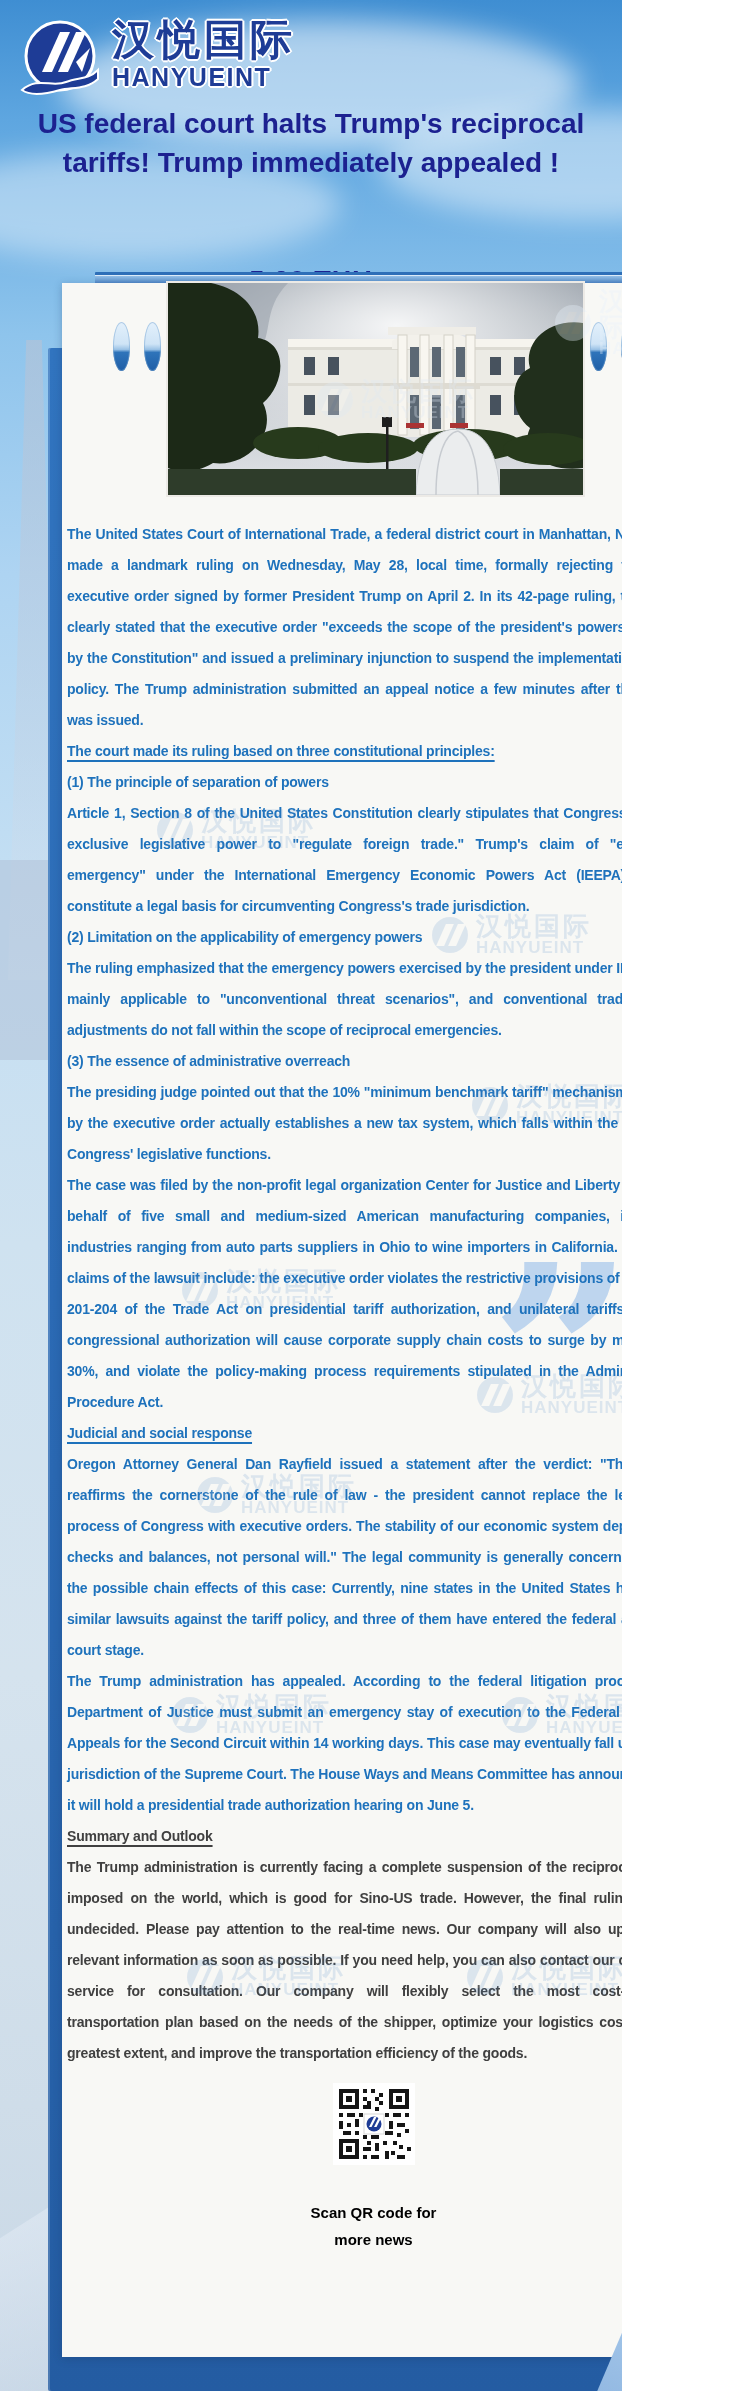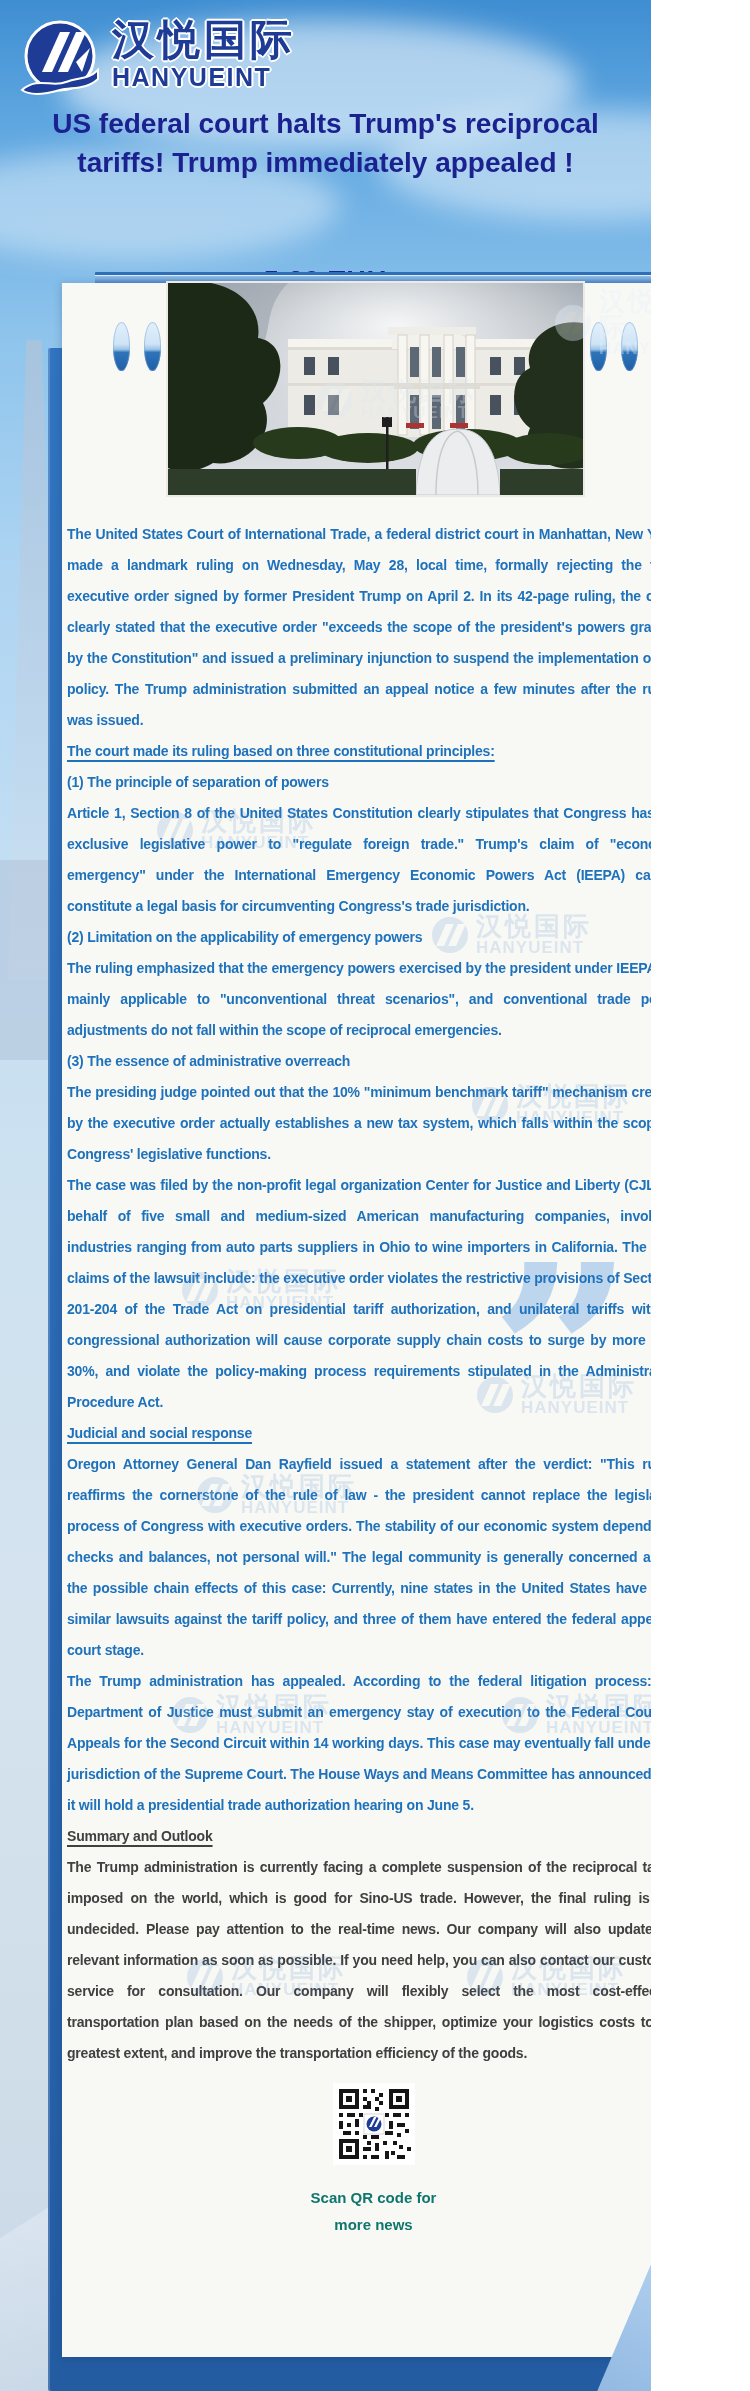--- a/index.html
+++ b/index.html
@@ -1,18 +1,18 @@
 <!DOCTYPE html>
 <html><head>
 <meta charset="utf-8">
 <style>
   html,body{margin:0;padding:0;}
   body{font-family:"Liberation Sans",sans-serif;}
   .poster{position:relative;width:622px;height:2391px;overflow:hidden;
-    background:linear-gradient(180deg,#3f8ed2 0%,#5ea6e0 5%,#8ec4ec 14%,#aed4f2 24%,#c2def3 36%,#cfe2f0 52%,#d5e3ee 70%,#cfdde9 88%,#c9d8e6 100%);padding-left:29px;}
+    background:linear-gradient(180deg,#3f8ed2 0%,#5ea6e0 5%,#8ec4ec 14%,#aed4f2 24%,#c2def3 36%,#cfe2f0 52%,#d5e3ee 70%,#cfdde9 88%,#c9d8e6 100%);}
   
   .cloud{position:absolute;border-radius:50%;filter:blur(14px);pointer-events:none;}
   .bgshape{position:absolute;pointer-events:none;}
   
   .brand{position:absolute;left:18px;top:16px;display:flex;align-items:flex-start;gap:10px;}
   .brand-text{display:flex;flex-direction:column;}
   .outline{color:#1e3c96;text-shadow:-1px -1px 0 #fff,1px -1px 0 #fff,-1px 1px 0 #fff,1px 1px 0 #fff,0 2px 0 #fff,0 -2px 0 #fff,2px 0 0 #fff,-2px 0 0 #fff;}
   .brand-cn{font-size:42px;font-weight:700;letter-spacing:4px;line-height:48px;}
   .brand-en{font-size:25px;font-weight:700;letter-spacing:1.5px;line-height:26px;margin-top:0px;}
   .title{position:absolute;left:0;top:104px;width:100%;text-align:center;font-weight:700;
@@ -41,22 +41,22 @@
     font-size:250px;line-height:250px;font-weight:700;color:#bed5ee;z-index:0;}
   
   .copy{position:absolute;left:5px;top:236px;width:613px;z-index:2;
     font-size:14px;font-weight:700;line-height:31px;letter-spacing:-0.2px;
     color:#1e72bc;text-align:justify;}
   .copy p{margin:0;}
   .hd{text-decoration:underline;text-underline-offset:4px;text-decoration-thickness:1.5px;}
   .orange{color:#404040;}
   .gap-top{margin-top:28px;}
   .qr-block{margin-top:14px;text-align:center;}
-  .qr-caption{font-size:15px;line-height:27px;font-weight:700;color:#0f766e;letter-spacing:0;
-    text-align:center;margin-top:8px;}
+  .qr-caption{font-size:15px;line-height:27px;font-weight:700;color:#000000;letter-spacing:0;
+    text-align:center;margin-top:23px;}
   
   .wm{position:absolute;display:flex;align-items:center;gap:8px;opacity:.16;color:#4d86c6;
     pointer-events:none;z-index:3;}
   .wm-badge{width:36px;height:36px;border-radius:50%;background:currentColor;flex:0 0 auto;position:relative;}
   .wm-badge::after{content:"";position:absolute;left:9px;top:7px;width:8px;height:22px;background:#f8f8f5;
     transform:skewX(-24deg);box-shadow:12px 0 0 #f8f8f5;}
   .wm-cn{font-size:26px;font-weight:700;letter-spacing:3px;line-height:26px;}
   .wm-en{font-size:17px;font-weight:700;letter-spacing:1px;line-height:18px;}
   .wm.onphoto{opacity:.32;color:#dfe9f4;}
   .wm.onsky{opacity:.35;color:#e8f2fb;}

